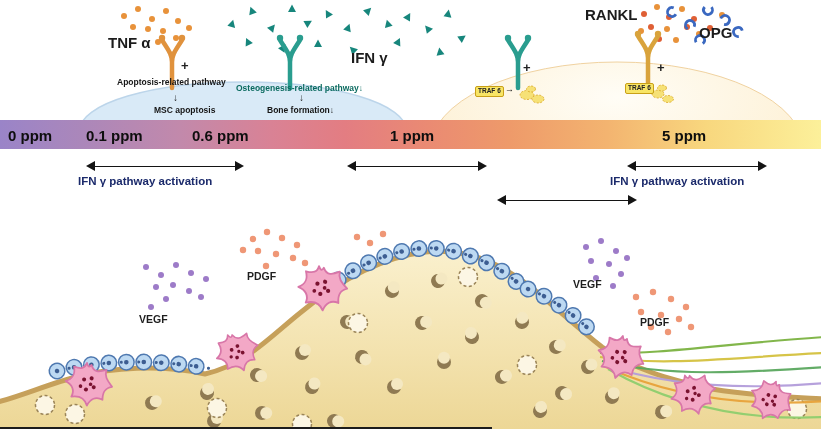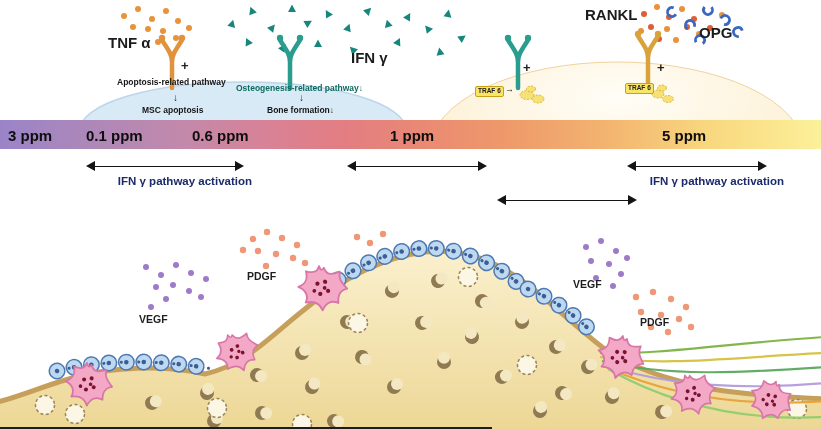--- a/index.html
+++ b/index.html
@@ -17,21 +17,21 @@
   .traf{background:#f8e565;border:1px solid #c9a018;border-radius:2px;
     font-size:6.5px;font-weight:700;color:#222;padding:1px 2px;line-height:1;}
   #ppm-bar{position:absolute;left:0;top:120px;width:821px;height:29px;
     background:linear-gradient(90deg,#9a84c8 0%,#ab87ba 10%,#c289ab 22%,#d98295 33%,#e37d82 42%,#ea8a73 52%,#ee9a6a 62%,#f3b470 74%,#f8d77e 86%,#fcf09a 100%);}
   .ppm{position:absolute;top:50%;transform:translateY(-50%);font-size:15px;font-weight:700;color:#0e0e0e;white-space:nowrap;}
   .dbl-arrow{position:absolute;height:0;border-top:1.6px solid #141414;}
   .dbl-arrow::before,.dbl-arrow::after{content:"";position:absolute;top:-6px;width:0;height:0;
     border-top:5px solid transparent;border-bottom:5px solid transparent;}
   .dbl-arrow::before{left:-9px;border-right:9px solid #141414;}
   .dbl-arrow::after{right:-9px;border-left:9px solid #141414;}
-  .ann{position:absolute;font-size:11.5px;font-weight:700;text-align:right;white-space:nowrap;}
+  .ann{position:absolute;font-size:11.5px;font-weight:700;text-align:left;white-space:nowrap;}
   .navy{color:#1b2a6b;}
   .darkred{color:#a32c2c;font-size:11px;}
   .darkgray{color:#3d3d3d;font-size:11px;}
   .blabel{position:absolute;font-size:10.5px;font-weight:600;color:#1e1e1e;}
   .dotted{fill:none;stroke-linecap:round;stroke-dasharray:0.1 17.4;}
   .cells-outer{stroke:#4f79b0;stroke-width:17;}
   .cells-inner{stroke:#bdd9f2;stroke-width:14;}
   .cells-nuc{stroke:#3d5e92;stroke-width:4.5;}
   .cells-nuc2{stroke:#3d5e92;stroke-width:3;stroke-dashoffset:5;}
   #bottom-rule{position:absolute;left:0;bottom:0;width:492px;height:2px;background:#1c1c1c;}
@@ -141,37 +141,37 @@
       <ellipse cx="658" cy="94" rx="6" ry="4"></ellipse>
         <ellipse cx="668" cy="99" rx="5.5" ry="3.5"></ellipse>
         <ellipse cx="662" cy="88" rx="4.5" ry="3"></ellipse>
     </g>
   </svg>
 
   <span class="abs tlabel" style="left:108px;top:34px">TNF α</span>
   <span class="abs plus" style="left:181px;top:58px">+</span>
   <span class="abs small" style="left:117px;top:77px">Apoptosis-related pathway</span>
   <span class="abs darr" style="left:173px;top:92px">↓</span>
-  <span class="abs small" style="left:142px;top:105px">MSC apoptosis</span>
+  <span class="abs small" style="left:154px;top:105px">MSC apoptosis</span>
 
   <span class="abs tlabel" style="left:351px;top:49px">IFN γ</span>
   <span class="abs small teal-text" style="left:236px;top:83px">Osteogenesis-related pathway↓</span>
   <span class="abs darr" style="left:299px;top:92px">↓</span>
   <span class="abs small" style="left:267px;top:105px">Bone formation↓</span>
 
   <span class="abs tlabel" style="left:585px;top:6px;font-weight:700">RANKL</span>
   <span class="abs tlabel" style="left:699px;top:24px;font-weight:700">OPG</span>
   <span class="abs plus" style="left:523px;top:60px">+</span>
   <span class="abs plus" style="left:657px;top:60px">+</span>
   <span class="abs traf" style="left:475px;top:86px">TRAF 6</span>
   <span class="abs" style="left:505px;top:84px;font-size:9px;color:#222">→</span>
   <span class="abs traf" style="left:625px;top:83px">TRAF 6</span>
 
   <div id="ppm-bar">
-    <span class="ppm" style="left:8px">3 ppm</span>
+    <span class="ppm" style="left:8px">0 ppm</span>
     <span class="ppm" style="left:86px">0.1 ppm</span>
     <span class="ppm" style="left:192px">0.6 ppm</span>
     <span class="ppm" style="left:390px">1 ppm</span>
     <span class="ppm" style="left:662px">5 ppm</span>
   </div>
 
   <div class="dbl-arrow" style="left:95px;top:166px;width:140px"></div>
   <div class="dbl-arrow" style="left:356px;top:166px;width:122px"></div>
   <div class="dbl-arrow" style="left:636px;top:166px;width:122px"></div>
   <div class="dbl-arrow" style="left:506px;top:200px;width:122px"></div>

